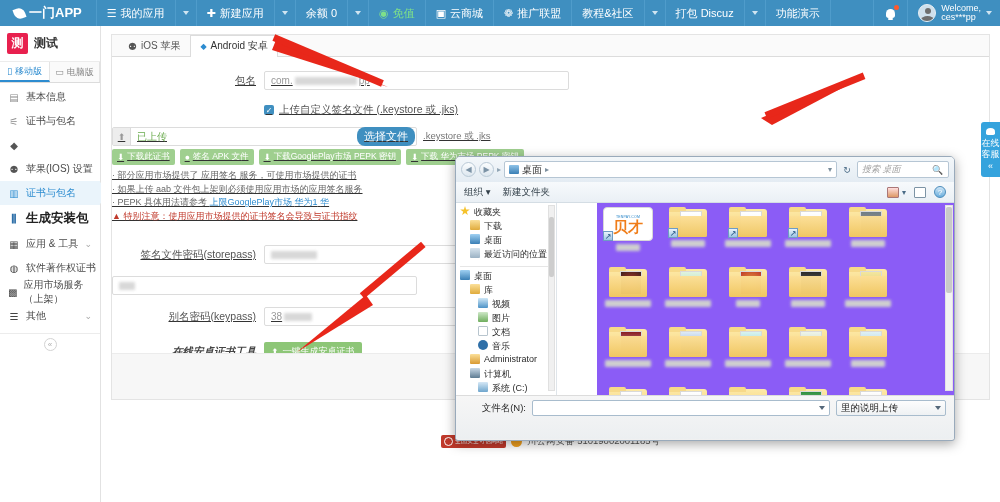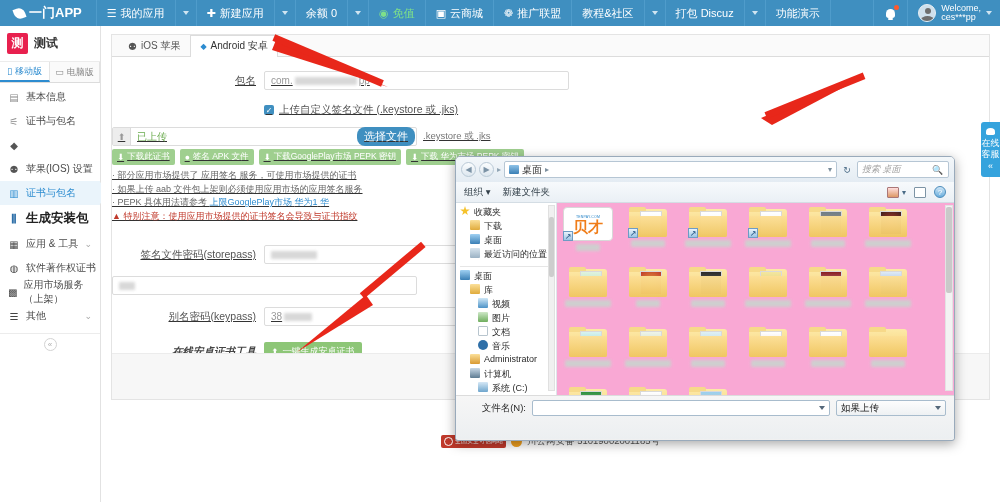--- a/index.html
+++ b/index.html
@@ -118,21 +118,21 @@
   .helpico{width:12px;height:12px;border-radius:50%;background:linear-gradient(#cfe6f7,#6aaedd);border:1px solid #4b8cbb;color:#fff;font-size:8px;display:flex;align-items:center;justify-content:center;}
   .dlg-body{display:flex;height:192px;background:#fff;}
   .tree{width:101px;border-right:1px solid #dfe5ea;background:#fff;padding:3px 0 0 4px;overflow:hidden;position:relative;}
   .tn{display:flex;align-items:flex-start;gap:4px;height:14px;font-size:9px;color:#2a2a2a;white-space:nowrap;cursor:pointer;}
   .tn.ind{padding-left:10px;}
   .tn.ind2{padding-left:18px;}
   .tn .ti{width:10px;height:10px;border-radius:1px;flex:none;}
   .tree-sep{border-top:1px solid #e6e6e6;margin:4px 6px 3px 0;}
   .tscroll{position:absolute;right:1px;top:2px;width:7px;height:186px;background:#f0f0f0;border:1px solid #e0e0e0;}
   .tscroll .thumb{position:absolute;top:11px;left:0;width:5px;height:60px;background:#cdcdcd;border-radius:2px;}
-  .files{flex:1;position:relative;overflow:hidden;background:#f9a8d4;padding:4px 0 0 4px;}
+  .files{flex:1;position:relative;overflow:hidden;background:#8b5cf6;padding:4px 0 0 4px;margin-left:40px;}
   .grid{display:flex;flex-wrap:wrap;gap:2px 6px;}
   .fitem{width:54px;height:58px;display:flex;flex-direction:column;align-items:center;cursor:pointer;}
   .folder{width:38px;height:30px;position:relative;}
   .folder .back{position:absolute;left:0;top:2px;width:38px;height:28px;background:linear-gradient(#fde9a8,#f4d070);border-radius:2px 3px 2px 2px;}
   .folder .tabtop{position:absolute;left:0;top:0;width:17px;height:5px;background:#f7d98a;border-radius:2px 2px 0 0;}
   .folder .pg{position:absolute;left:11px;top:4px;width:22px;height:24px;background:#fff;border:1px solid #d9d9d9;overflow:hidden;}
   .folder .front{position:absolute;left:0;bottom:0;width:38px;height:21px;background:linear-gradient(#fcdf96,#f0c661);border-radius:0 0 2px 2px;opacity:.97;}
   .fname{margin-top:3px;height:7px;width:34px;background:#cfcfcf;filter:blur(1.6px);border-radius:1px;}
   .fname.w2{width:46px;}
   .fname.w3{width:24px;}
@@ -781,20 +781,20 @@
   </div>
 
   <div class="dlg-foot">
     <div class="fr">
       <span class="fn-lbl">文件名(N):</span>
       <span class="fn-inp">
         <span></span>
         <span class="selarrow"></span>
       </span>
       <span class="filter">
-        <span>如果上传</span>
+        <span>里的说明上传</span>
         <span class="selarrow"></span>
       </span>
     </div>
 
   </div>
 
 </div>
 
 </body></html>

